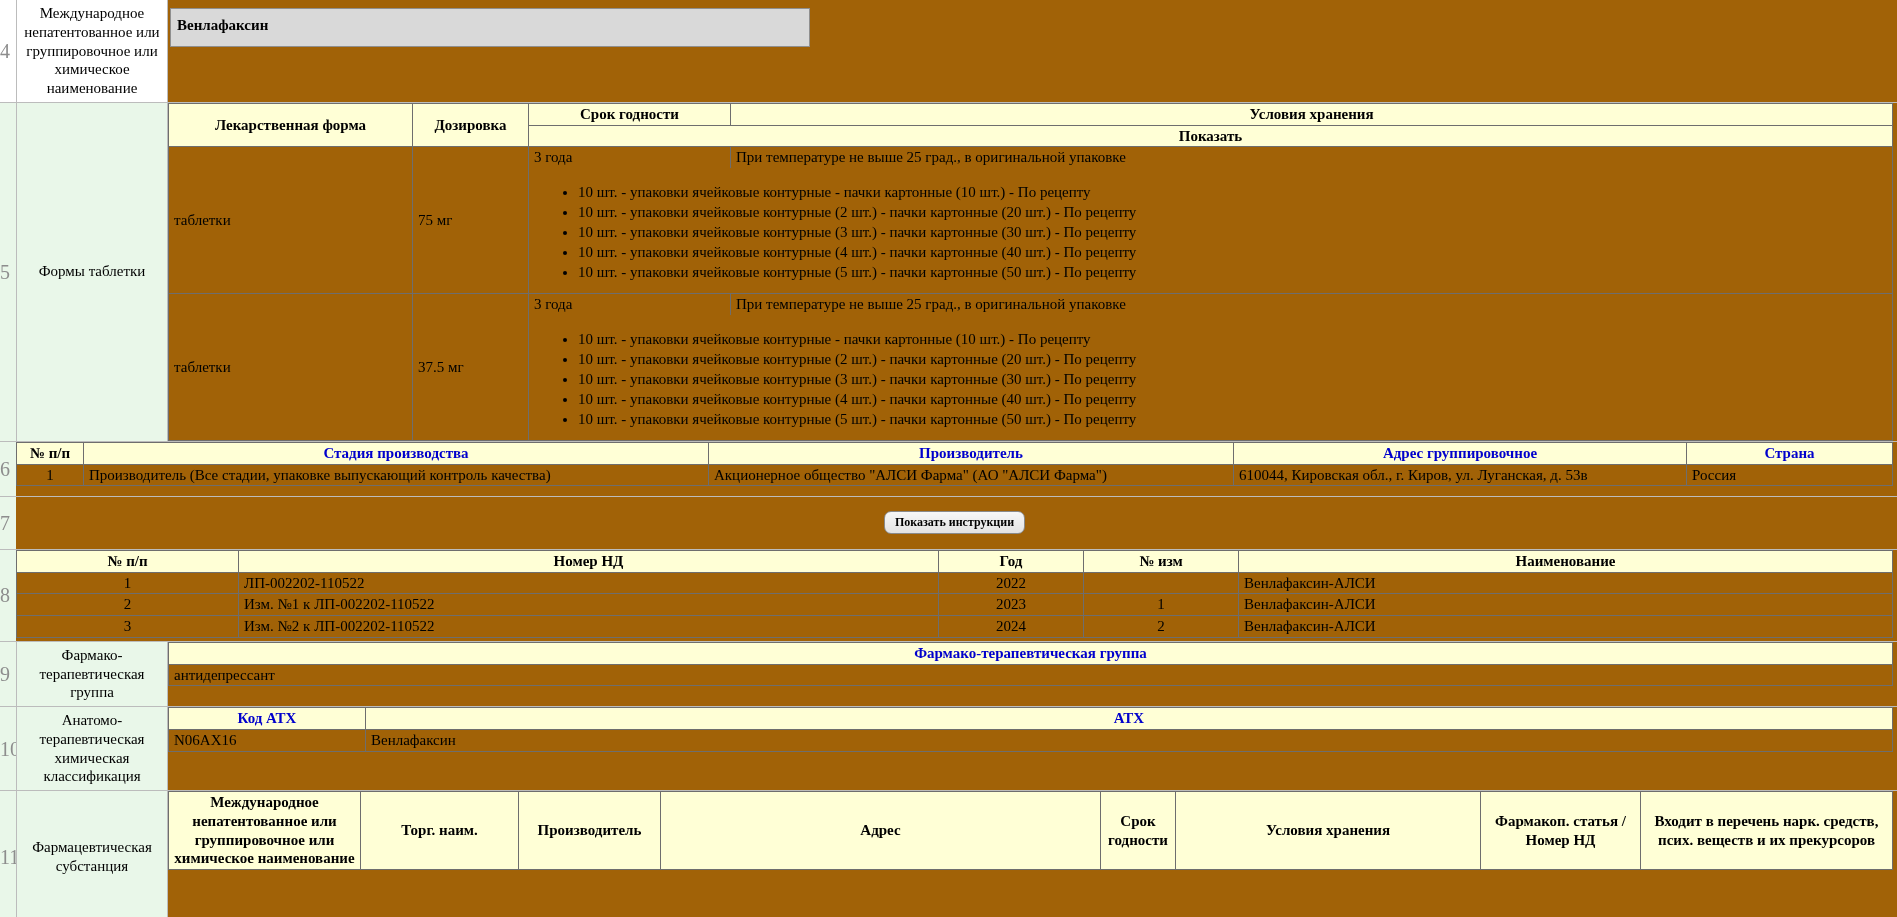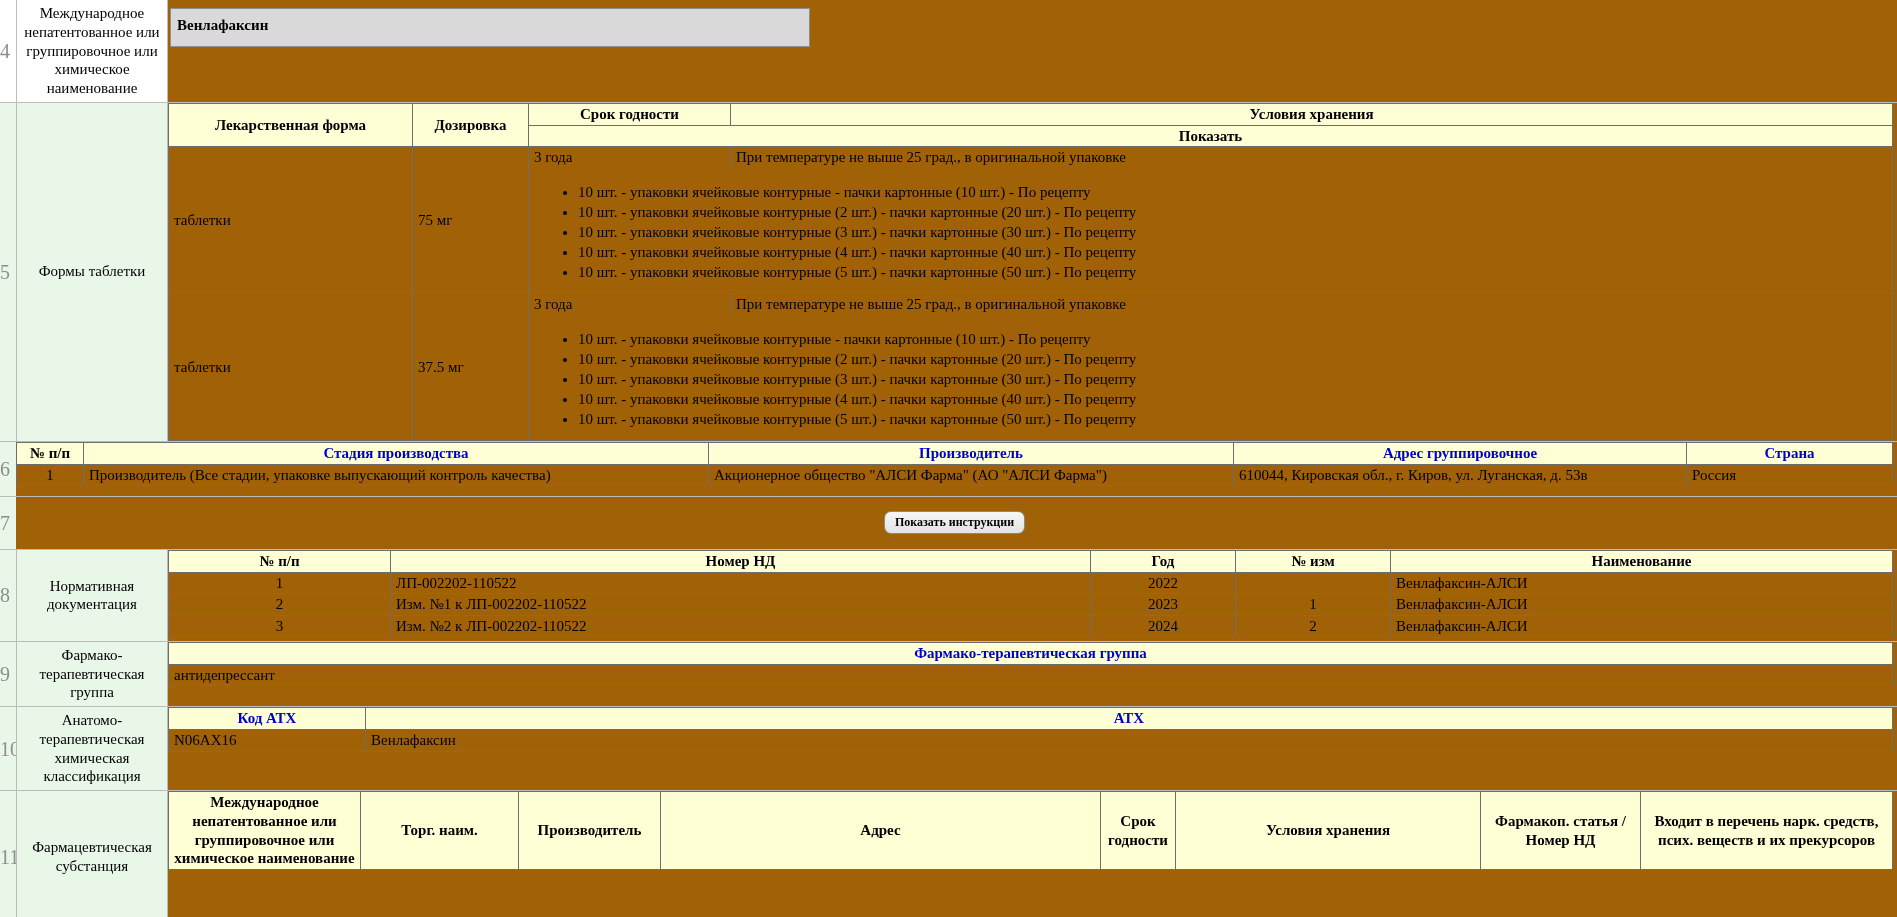--- a/index.html
+++ b/index.html
@@ -186,21 +186,20 @@
     <div class="gutter">7</div>
     <div class="content">
       <div class="content-center">
         <button class="btn">Показать инструкции</button>
       </div>
     </div>
   </section>
 
   <section class="row row8 green">
     <div class="gutter">8</div>
-    <div class="label">Нормативная документация</div>
     <div class="content">
       <table class="t">
         <colgroup>
             <col style="width:222px">
             <col style="width:700px">
             <col style="width:145px">
             <col style="width:155px">
             <col>
           </colgroup>
         <thead>

